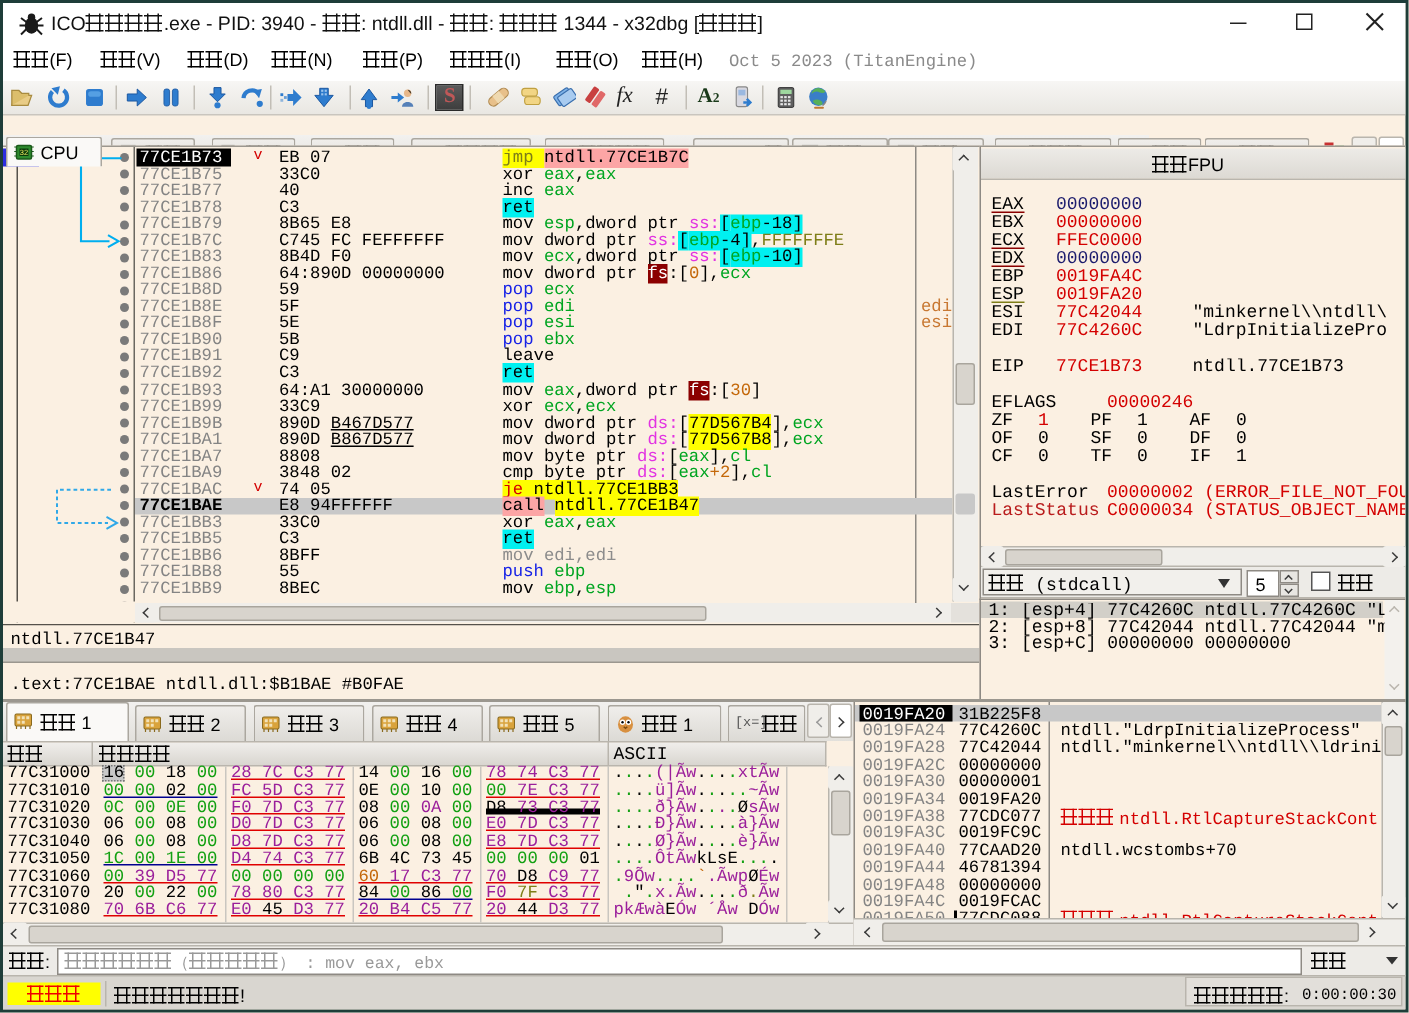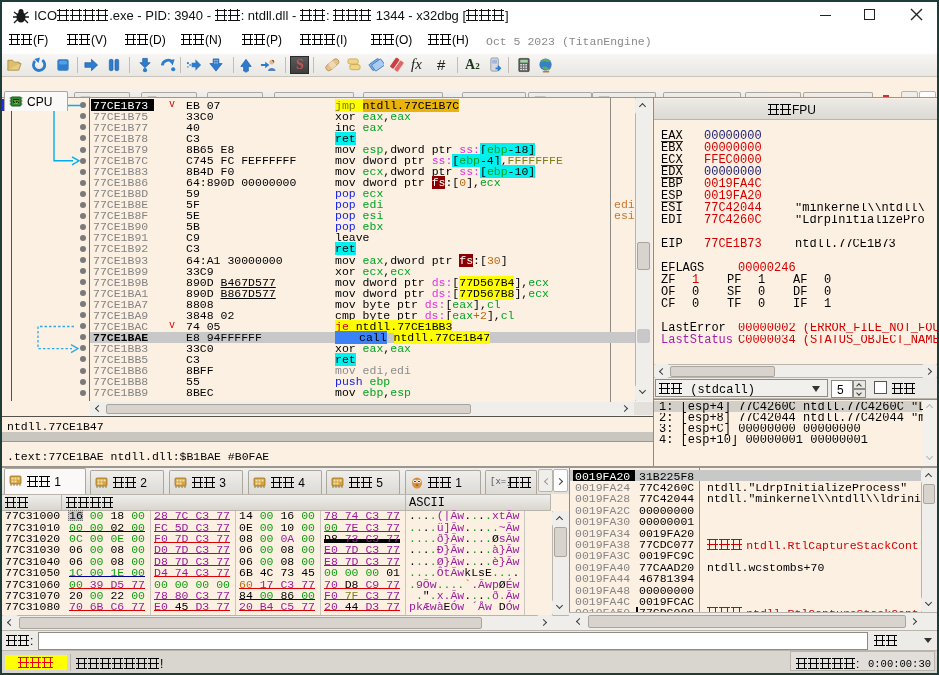--- a/index.html
+++ b/index.html
@@ -248,21 +248,21 @@
       </div>
 </div>
 <div class="abs" style="left:0;top:95px;width:651px;height:372px;background:#FBF0E2;border-top:1px solid #9B978F"></div>
 <div class="abs" style="left:9px;top:96px;width:1px;height:317px;background:#55514B"></div>
 <div class="abs" style="left:87px;top:96px;width:1px;height:317px;background:#6B6861"></div>
 <div class="abs" style="left:608px;top:96px;width:1px;height:305px;background:#8E8A84"></div>
 <div class="abs" style="left:88px;top:329.9px;width:545px;height:11px;background:#C8C8C8"></div>
 <div class="abs" style="left:89px;top:97.3px;width:63px;height:11.5px;background:#000"></div>
 <div class="mono abs" style="left:91px;top:97.8px;color:#FFF;">77CE1B73</div>
 <div class="mono abs" style="left:184px;top:97.8px;color:#000">EB 07</div>
-<div class="mono abs" style="left:333px;top:97.8px;color:#000"><span style="color:#7E7E18;background:#FEFE00;">jmp </span><span style="color:#000;background:#eab308;">ntdll.77CE1B7C</span></div>
+<div class="mono abs" style="left:333px;top:97.8px;color:#000"><span style="color:#7E7E18;background:#FEFE00;">jmp </span><span style="color:#000;background:#fca5a5;">ntdll.77CE1B7C</span></div>
 <div class="mono abs" style="left:91px;top:108.8px;color:#848484;">77CE1B75</div>
 <div class="mono abs" style="left:184px;top:108.8px;color:#000">33C0</div>
 <div class="mono abs" style="left:333px;top:108.8px;color:#000">xor <span style="color:#00A521;">eax</span>,<span style="color:#00A521;">eax</span></div>
 <div class="mono abs" style="left:91px;top:119.9px;color:#848484;">77CE1B77</div>
 <div class="mono abs" style="left:184px;top:119.9px;color:#000">40</div>
 <div class="mono abs" style="left:333px;top:119.9px;color:#000">inc <span style="color:#00A521;">eax</span></div>
 <div class="mono abs" style="left:91px;top:130.9px;color:#848484;">77CE1B78</div>
 <div class="mono abs" style="left:184px;top:130.9px;color:#000">C3</div>
 <div class="mono abs" style="left:333px;top:130.9px;color:#000"><span style="color:#000;background:#00F0F0;">ret</span></div>
 <div class="mono abs" style="left:91px;top:142.0px;color:#848484;">77CE1B79</div>
@@ -311,21 +311,21 @@
 <div class="mono abs" style="left:184px;top:296.7px;color:#000">8808</div>
 <div class="mono abs" style="left:333px;top:296.7px;color:#000">mov byte ptr <span style="color:#E233E2;">ds:</span>[<span style="color:#00A521;">eax</span>],<span style="color:#00A521;">cl</span></div>
 <div class="mono abs" style="left:91px;top:307.8px;color:#848484;">77CE1BA9</div>
 <div class="mono abs" style="left:184px;top:307.8px;color:#000">3848 02</div>
 <div class="mono abs" style="left:333px;top:307.8px;color:#000">cmp byte ptr <span style="color:#E233E2;">ds:</span>[<span style="color:#00A521;">eax</span><span style="color:#C4680A;">+2</span>],<span style="color:#00A521;">cl</span></div>
 <div class="mono abs" style="left:91px;top:318.8px;color:#848484;">77CE1BAC</div>
 <div class="mono abs" style="left:184px;top:318.8px;color:#000">74 05</div>
 <div class="mono abs" style="left:333px;top:318.8px;color:#000"><span style="color:#D40000;background:#FEFE00;">je </span><span style="color:#000;background:#FEFE00;">ntdll.77CE1BB3</span></div>
 <div class="mono abs" style="left:91px;top:329.9px;color:#000;font-weight:bold;">77CE1BAE</div>
 <div class="mono abs" style="left:184px;top:329.9px;color:#000">E8 94FFFFFF</div>
-<div class="mono abs" style="left:333px;top:329.9px;color:#000"><span style="color:#000;background:#3b82f6;padding-left:24px;">call</span> <span style="color:#000;background:#FEFE00;">ntdll.77CE1B47</span></div>
+<div class="mono abs" style="left:333px;top:329.9px;color:#000"><span style="color:#000;background:#fca5a5;">call</span> <span style="color:#000;background:#FEFE00;">ntdll.77CE1B47</span></div>
 <div class="mono abs" style="left:91px;top:340.9px;color:#848484;">77CE1BB3</div>
 <div class="mono abs" style="left:184px;top:340.9px;color:#000">33C0</div>
 <div class="mono abs" style="left:333px;top:340.9px;color:#000">xor <span style="color:#00A521;">eax</span>,<span style="color:#00A521;">eax</span></div>
 <div class="mono abs" style="left:91px;top:351.9px;color:#848484;">77CE1BB5</div>
 <div class="mono abs" style="left:184px;top:351.9px;color:#000">C3</div>
 <div class="mono abs" style="left:333px;top:351.9px;color:#000"><span style="color:#000;background:#00F0F0;">ret</span></div>
 <div class="mono abs" style="left:91px;top:363.0px;color:#848484;">77CE1BB6</div>
 <div class="mono abs" style="left:184px;top:363.0px;color:#000">8BFF</div>
 <div class="mono abs" style="left:333px;top:363.0px;color:#000"><span style="color:#8C8C8C;">mov edi,edi</span></div>
 <div class="mono abs" style="left:91px;top:374.1px;color:#848484;">77CE1BB8</div>
@@ -453,21 +453,21 @@
 <div class="mono abs" style="left:791px;top:284.5px;color:#000;font-size:12px">DF</div>
 <div class="mono abs" style="left:822px;top:284.5px;color:#000;font-size:12px">0</div>
 <div class="mono abs" style="left:659px;top:296.5px;color:#000;font-size:12px">CF</div>
 <div class="mono abs" style="left:690px;top:296.5px;color:#000;font-size:12px">0</div>
 <div class="mono abs" style="left:725px;top:296.5px;color:#000;font-size:12px">TF</div>
 <div class="mono abs" style="left:756px;top:296.5px;color:#000;font-size:12px">0</div>
 <div class="mono abs" style="left:791px;top:296.5px;color:#000;font-size:12px">IF</div>
 <div class="mono abs" style="left:822px;top:296.5px;color:#000;font-size:12px">1</div>
 <div class="mono abs" style="left:659px;top:320.5px;color:#000;font-size:12px">LastError</div>
 <div class="mono abs" style="left:736px;top:320.5px;color:#D40000;font-size:12px;width:199px;overflow:hidden">00000002 (ERROR_FILE_NOT_FOUND)</div>
-<div class="mono abs" style="left:659px;top:332.5px;color:#a21caf;font-size:12px">LastStatus</div>
+<div class="mono abs" style="left:659px;top:332.5px;color:#b91c1c;font-size:12px">LastStatus</div>
 <div class="mono abs" style="left:736px;top:332.5px;color:#D40000;font-size:12px;width:199px;overflow:hidden">C0000034 (STATUS_OBJECT_NAME_NOT_FOUND)</div>
 <div class="abs" style="left:659px;top:356.5px;width:270px;height:5.5px;overflow:hidden"><span class="mono" style="font-size:12px;color:#000">GS 002B  FS 0053</span></div>
 <div class="sb abs" style="left:652px;top:362px;width:283px;height:14px;border-top:1px solid #B9B5AD;border-bottom:1px solid #B9B5AD"></div>
 <div class="sbtn" style="left:652px;top:362px;width:15px;height:14px;border:none">
       <div class="chv lf" style="left:6px;top:4.5px"></div>
     </div>
 <div class="thumb" style="left:668px;top:363.5px;width:105px;height:11px"></div>
 <div class="sbtn" style="left:920px;top:362px;width:15px;height:14px;border:none">
       <div class="chv rt" style="left:4px;top:4.5px"></div>
     </div>
@@ -482,21 +482,20 @@
 <div class="abs" style="left:851px;top:387px;width:13px;height:9px;background:#E8E6E2;border:1px solid #8E8A84">
       <div class="chv dn" style="left:3px;top:1px;border-width:1.2px 0 0 1.2px;width:4px;height:4px"></div>
     </div>
 <div class="abs" style="left:872px;top:379px;width:13px;height:13px;background:#fff;border:1px solid #555"></div>
 <div class="abs" style="left:890px;top:380px;font-size:12px;color:#000"><i class="c"></i><i class="c"></i></div>
 <div class="abs" style="left:651px;top:397px;width:284px;height:67px;background:#FBF0E2;border:1px solid #8E8A84;border-right:none;border-bottom:none;overflow:hidden"></div>
 <div class="abs" style="left:652px;top:398.5px;width:268px;height:11.5px;background:#D2CFC8"></div>
 <div class="mono abs" style="left:657px;top:399.5px;color:#000;font-size:12px;width:268px;overflow:hidden">1: [esp+4] 77C4260C ntdll.77C4260C "L</div>
 <div class="mono abs" style="left:657px;top:410.8px;color:#000;font-size:12px;width:268px;overflow:hidden">2: [esp+8] 77C42044 ntdll.77C42044 "m</div>
 <div class="mono abs" style="left:657px;top:422.1px;color:#000;font-size:12px;width:268px;overflow:hidden">3: [esp+C] 00000000 00000000</div>
-<div class="mono abs" style="left:657px;top:433.4px;color:#000;font-size:12px;width:268px;overflow:hidden">4: [esp+10] 00000001 00000001</div>
 <div class="abs" style="left:921px;top:398px;width:13px;height:66px;background:#F3F1ED"></div>
 <div class="chv up" style="left:925px;top:403px;border-color:#B9B5AD"></div>
 <div class="chv dn" style="left:925px;top:452px;border-color:#B9B5AD"></div>
 <div class="abs" style="left:0;top:464px;width:935px;height:2px;background:#9B978F"></div>
 <div class="abs" style="left:0;top:466px;width:567px;height:26px;background:linear-gradient(#F2F1EF,#E2E0DB)"></div>
 <div class="tab act" style="left:2px;top:466px;width:82px;height:26px;padding-top:6px"><svg class="tico" style="top:5px" viewBox="0 0 14 13">
         <rect x="1" y="2" width="11" height="8" rx="1" fill="#D9A33C" stroke="#8A6A1E" stroke-width="0.7"></rect>
         <g fill="#F2E2B8">
           <rect x="2.5" y="3.5" width="2" height="2"></rect>
           <rect x="5.5" y="3.5" width="2" height="2"></rect>
@@ -696,20 +695,21 @@
 <div class="sbtn" style="left:569px;top:612px;width:16px;height:16px;border:none">
       <div class="chv lf" style="left:6px;top:5px"></div>
     </div>
 <div class="thumb" style="left:586px;top:613px;width:318px;height:13px"></div>
 <div class="sbtn" style="left:905px;top:612px;width:16px;height:16px;border:none">
       <div class="chv rt" style="left:4px;top:5px"></div>
     </div>
 <div class="abs" style="left:0;top:628px;width:935px;height:21px;background:#EDEBE7;border-top:1px solid #B9B5AD"></div>
 <div class="abs" style="left:4px;top:632px;font-size:12px;color:#000"><i class="c"></i><i class="c"></i>:</div>
 <div class="abs" style="left:36px;top:629.5px;width:830px;height:18px;background:#fff;border:1px solid #8E8A84"></div>
+<div class="abs" style="left:41px;top:632px;font-size:11px;color:#999;white-space:nowrap"><span style="color:#999"><i class="c"></i><i class="c"></i><i class="c"></i><i class="c"></i><i class="c"></i><i class="c"></i>（<i class="c"></i><i class="c"></i><i class="c"></i><i class="c"></i><i class="c"></i>）</span><span class="mono" style="color:#999;font-size:11px"> : mov eax, ebx</span></div>
 <div class="abs" style="left:872px;top:632px;font-size:12px;color:#000"><i class="c"></i><i class="c"></i></div>
 <div class="abs" style="left:922px;top:636px;width:0;height:0;border:4px solid transparent;border-top:5px solid #333"></div>
 <div class="abs" style="left:0;top:648px;width:935px;height:23px;background:#D9D6D0;border-top:1px solid #B9B5AD"></div>
 <div class="abs" style="left:3px;top:653px;width:62px;height:15px;background:#FFFF00;color:#F00000;font-size:12px;text-align:center;padding-top:1px"><i class="c"></i><i class="c"></i><i class="c"></i></div>
 <div class="abs" style="left:68px;top:652px;width:1px;height:17px;background:#B9B5AD"></div>
 <div class="abs" style="left:74px;top:655px;font-size:12px;color:#000"><i class="c"></i><i class="c"></i><i class="c"></i><i class="c"></i><i class="c"></i><i class="c"></i><i class="c"></i>!</div>
 <div class="abs" style="left:788px;top:649px;width:145px;height:20px;border:1px solid #B9B5AD;background:#E2DFDA"></div>
 <div class="abs" style="left:794px;top:655px;font-size:12px;color:#000"><i class="c"></i><i class="c"></i><i class="c"></i><i class="c"></i><i class="c"></i>:</div>
 <div class="mono abs" style="left:866px;top:656.5px;font-size:10.5px;color:#000">0:00:00:30</div>
 </div>

